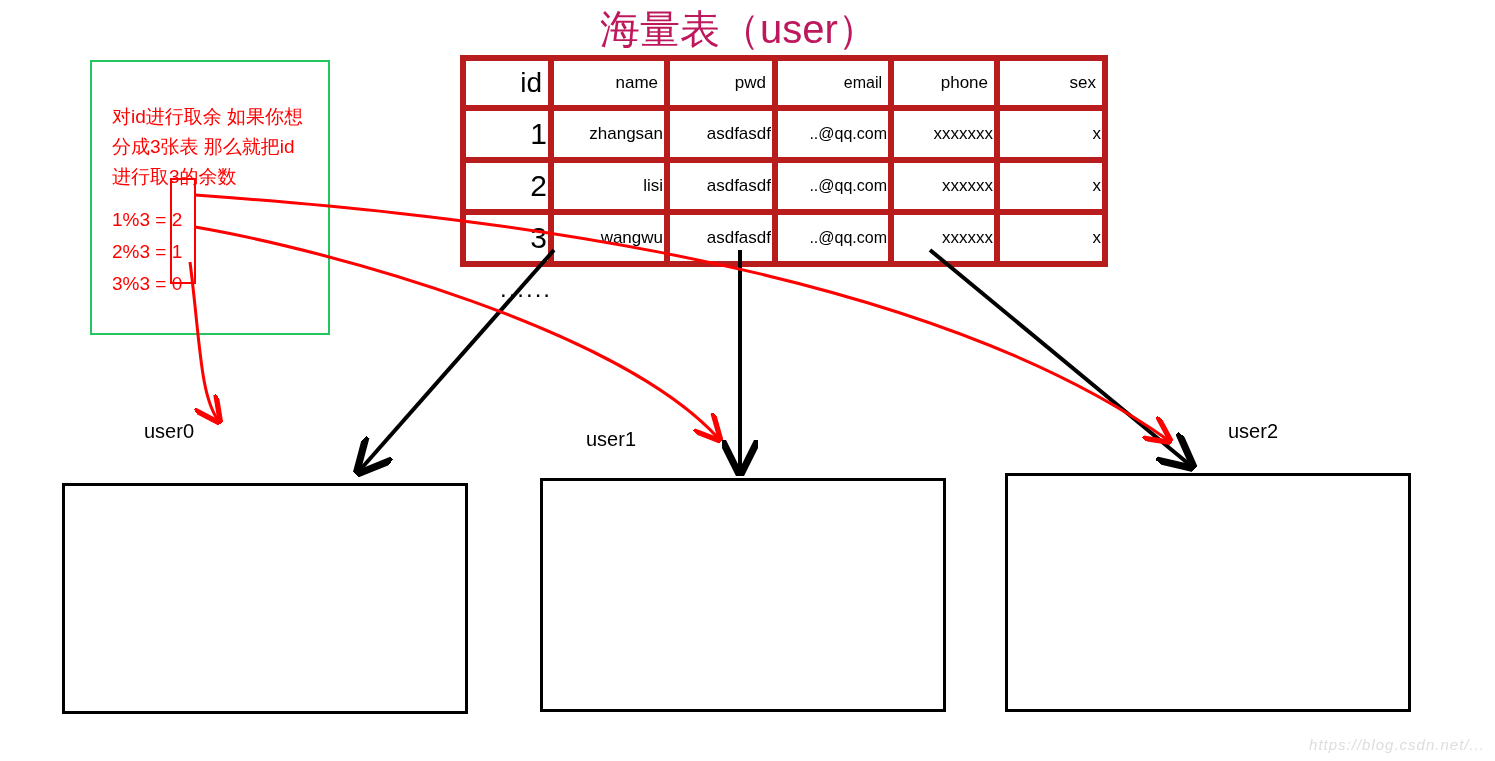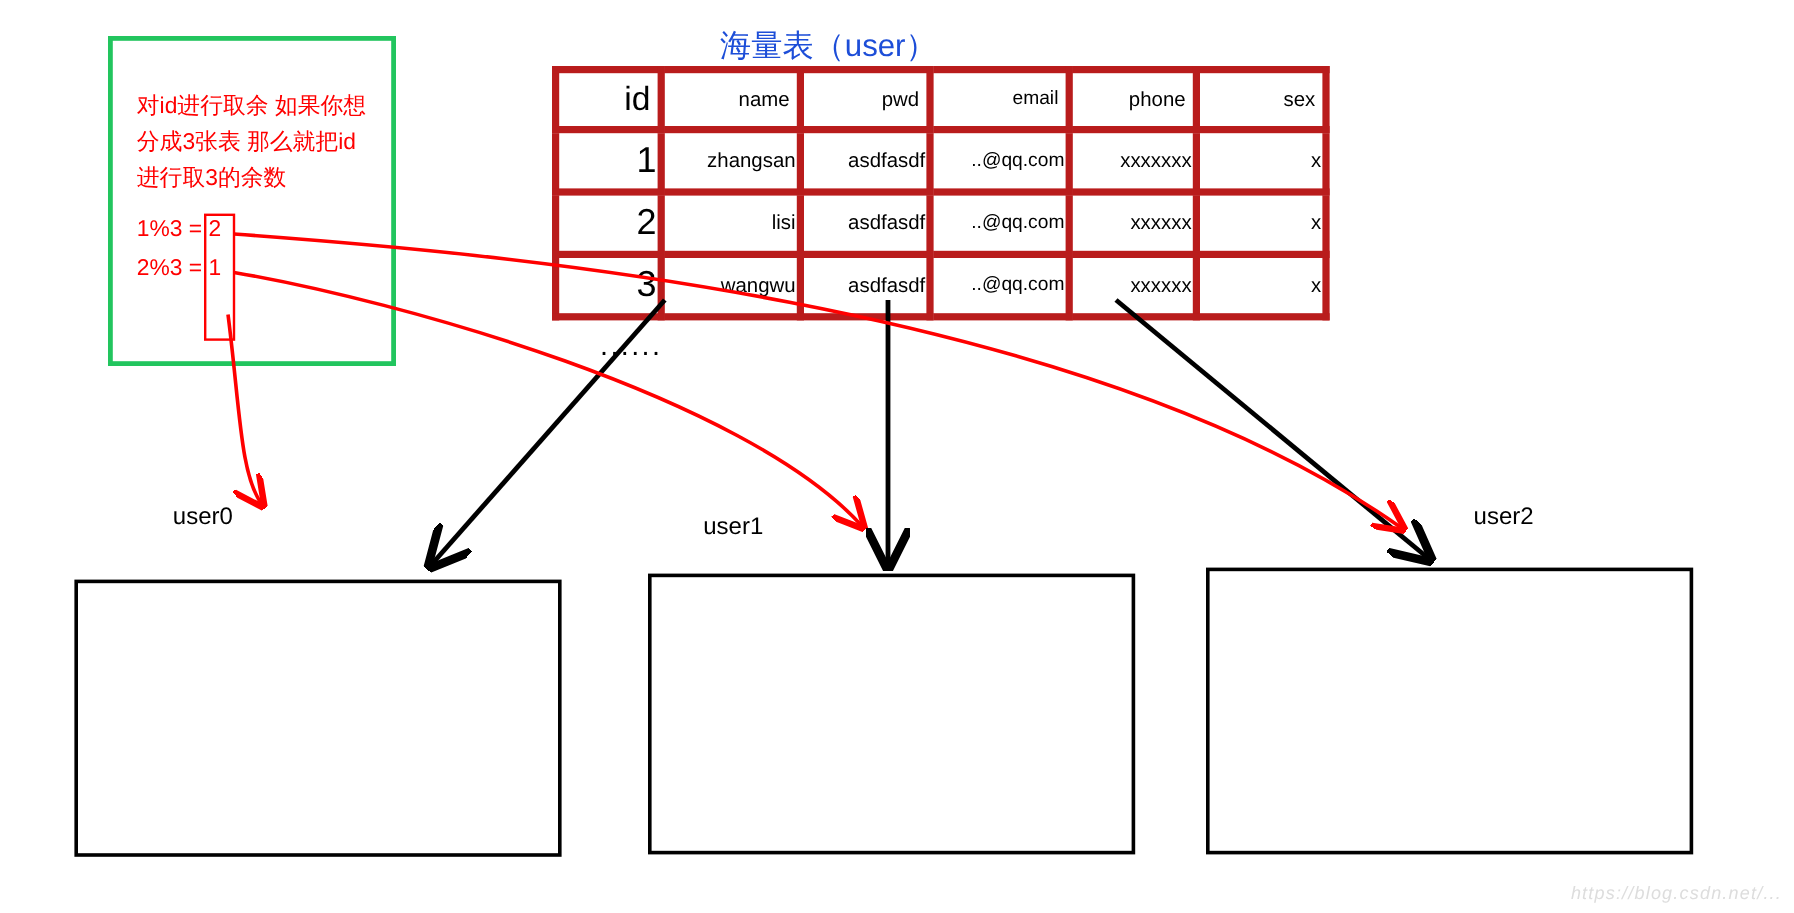--- a/index.html
+++ b/index.html
@@ -8,23 +8,23 @@
     width: 1495px;
     height: 761px;
     background: #ffffff;
     font-family: "Microsoft YaHei", Arial, sans-serif;
     position: relative;
     overflow: hidden;
   }
   .title {
     position: absolute;
     left: 600px;
-    top: 21px;
-    font-size: 26px;
-    color: #1d4ed8;
+    top: 2px;
+    font-size: 40px;
+    color: #be185d;
   }
   
   .user-table {
     position: absolute;
     left: 460px;
     top: 55px;
     border-collapse: collapse;
   }
   .user-table th, .user-table td {
     border: 6px solid #b91c1c;
@@ -50,24 +50,24 @@
     top: 275px;
     font-size: 24px;
     color: #000;
     letter-spacing: 2px;
   }
 
   
   .anno-box {
     position: absolute;
     left: 90px;
-    top: 30px;
+    top: 60px;
     width: 240px;
     height: 275px;
-    border: 4px solid #22c55e;
+    border: 2px solid #22c55e;
     color: #ff0000;
     font-size: 19px;
     box-sizing: border-box;
     padding: 40px 12px 12px 20px;
     line-height: 30px;
   }
   .anno-box .mods {
     margin-top: 12px;
     font-size: 19px;
     line-height: 32px;
@@ -167,20 +167,21 @@
 
 <div class="ellipsis">......</div>
 
 <div class="anno-box">
   <div>对id进行取余 如果你想</div>
   <div>分成3张表 那么就把id</div>
   <div>进行取3的余数</div>
   <div class="mods">
     <div class="mod-row"><span>1%3 =</span> <span>2</span></div>
     <div class="mod-row"><span>2%3 =</span> <span>1</span></div>
+    <div class="mod-row"><span>3%3 =</span> <span>0</span></div>
   </div>
 </div>
 <div class="mod-result-box"></div>
 
 <div class="sub-label lbl0">user0</div>
 <div class="sub-label lbl1">user1</div>
 <div class="sub-label lbl2">user2</div>
 
 <div class="sub-box box0"></div>
 <div class="sub-box box1"></div>

